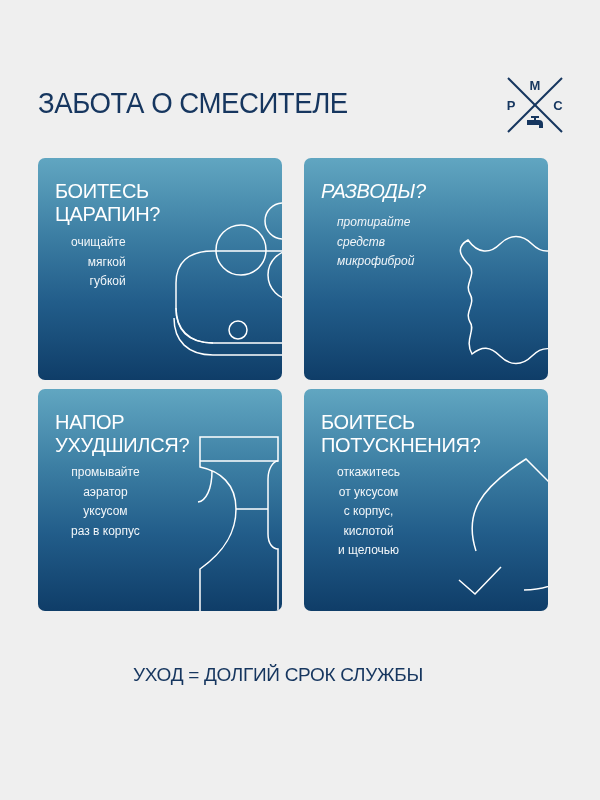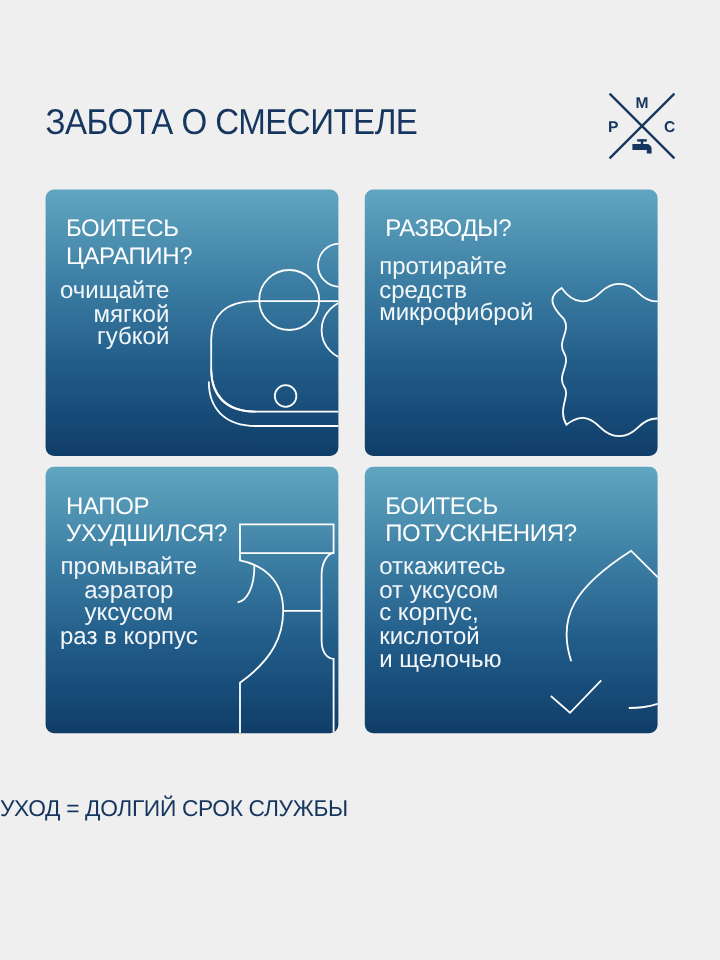--- a/index.html
+++ b/index.html
@@ -2,23 +2,23 @@
 <html><head>
 <meta charset="utf-8">
 <style>
   html,body{margin:0;padding:0;}
   body{width:600px;height:800px;background:#efefef;position:relative;overflow:hidden;font-family:"Liberation Sans",sans-serif;}
   .title{position:absolute;left:38px;top:86px;font-size:30px;color:#16365f;letter-spacing:-0.5px;font-weight:400;transform:scaleX(0.92);transform-origin:left;}
   .logo{position:absolute;left:505px;top:75px;width:60px;height:60px;}
   .card{position:absolute;width:244px;height:222px;border-radius:7px;overflow:hidden;
     background:linear-gradient(180deg,#61a6c1 0%,#3c7ea3 35%,#225d8a 65%,#0f3d68 100%);}
   .card .h{position:absolute;left:17px;top:22px;color:#fff;font-size:20px;line-height:23px;letter-spacing:-0.3px;}
-  .card .p{position:absolute;left:12px;color:#f2f6f9;font-size:20px;line-height:19.5px;}
+  .card .p{position:absolute;left:33px;color:#f2f6f9;font-size:12px;line-height:19.5px;}
   .card svg{position:absolute;left:0;top:0;}
-  .footer{position:absolute;left:0;width:556px;top:664px;font-size:19px;color:#16365f;letter-spacing:-0.3px;}
+  .footer{position:absolute;left:0;width:556px;top:664px;text-align:center;font-size:19px;color:#16365f;letter-spacing:-0.3px;}
 </style>
 </head>
 <body>
 
 <div class="title">ЗАБОТА О СМЕСИТЕЛЕ</div>
 
 <div class="logo">
   <svg width="60" height="60" viewBox="0 0 60 60">
     <line x1="3" y1="3" x2="57" y2="57" stroke="#16365f" stroke-width="2"></line>
     <line x1="57" y1="3" x2="3" y2="57" stroke="#16365f" stroke-width="2"></line>
@@ -48,21 +48,21 @@
     <path d="M257 197 H175 C150 197 136 183 136 160"></path>
     <path d="M138 150 C138 172 150 185 175 185"></path>
     <circle cx="203" cy="92" r="25"></circle>
     <circle cx="245" cy="63" r="18"></circle>
     <circle cx="255" cy="117" r="25"></circle>
     <circle cx="200" cy="172" r="9"></circle>
     <path d="M257 180 a5 5 0 0 0 -5 5"></path>
   </svg>
 </div>
 
-<div class="card" style="left:304px;top:158px;">
+<div class="card" style="left:304px;top:158px;font-style:italic;">
   <div class="h">
     <div>РАЗВОДЫ?</div>
   </div>
   <div class="p" style="top:55px;">
     <div>протирайте</div>
       <div>средств</div>
       <div>микрофиброй</div>
   </div>
   <svg width="257" height="222" fill="none" stroke="#fff" stroke-width="1.5">
     <path d="M262 82 C250 96 238 96 228 86 C218 76 206 76 196 86 C186 96 174 96 164 82 C150 90 158 100 166 108 C172 118 160 126 166 136 C172 146 160 154 166 164 C172 172 160 182 168 196 C178 188 186 188 196 198 C206 208 218 208 228 198 C238 188 250 188 262 200"></path>
@@ -87,21 +87,21 @@
     <path d="M198 120 H230"></path>
     <path d="M174 82 C174 100 168 112 160 113"></path>
   </svg>
 </div>
 
 <div class="card" style="left:304px;top:389px;">
   <div class="h">
     <div>БОИТЕСЬ</div>
       <div>ПОТУСКНЕНИЯ?</div>
   </div>
-  <div class="p" style="top:74px;">
+  <div class="p" style="top:74px;text-align:center;">
     <div>откажитесь</div>
       <div>от уксусом</div>
       <div>с корпус,</div>
       <div>кислотой</div>
       <div>и щелочью</div>
   </div>
   <svg width="257" height="222" fill="none" stroke="#fff" stroke-width="1.5">
     <path d="M172 162 C160 125 175 100 222 70 L262 110"></path>
     <path d="M220 201 C238 201 252 196 262 188"></path>
     <path d="M155 191 L171 205 L197 178"></path>

